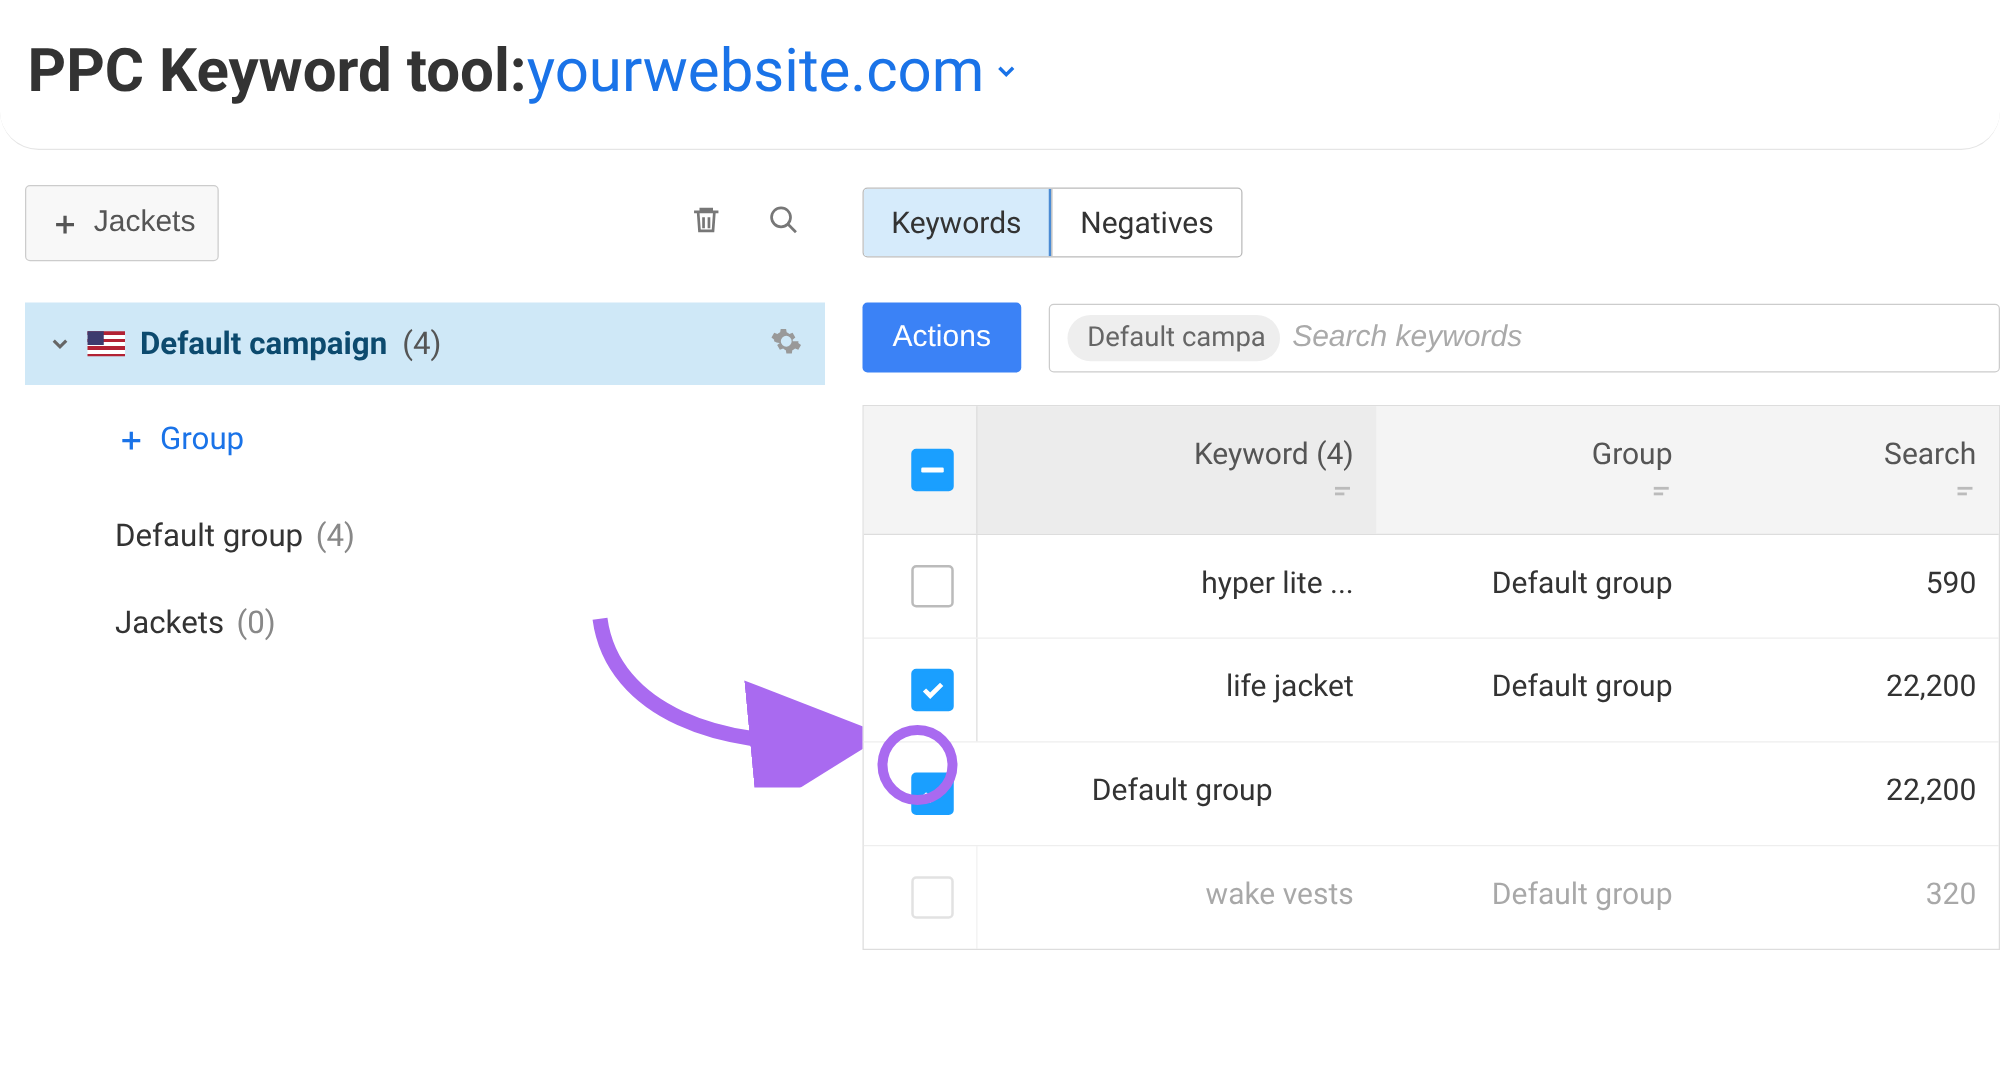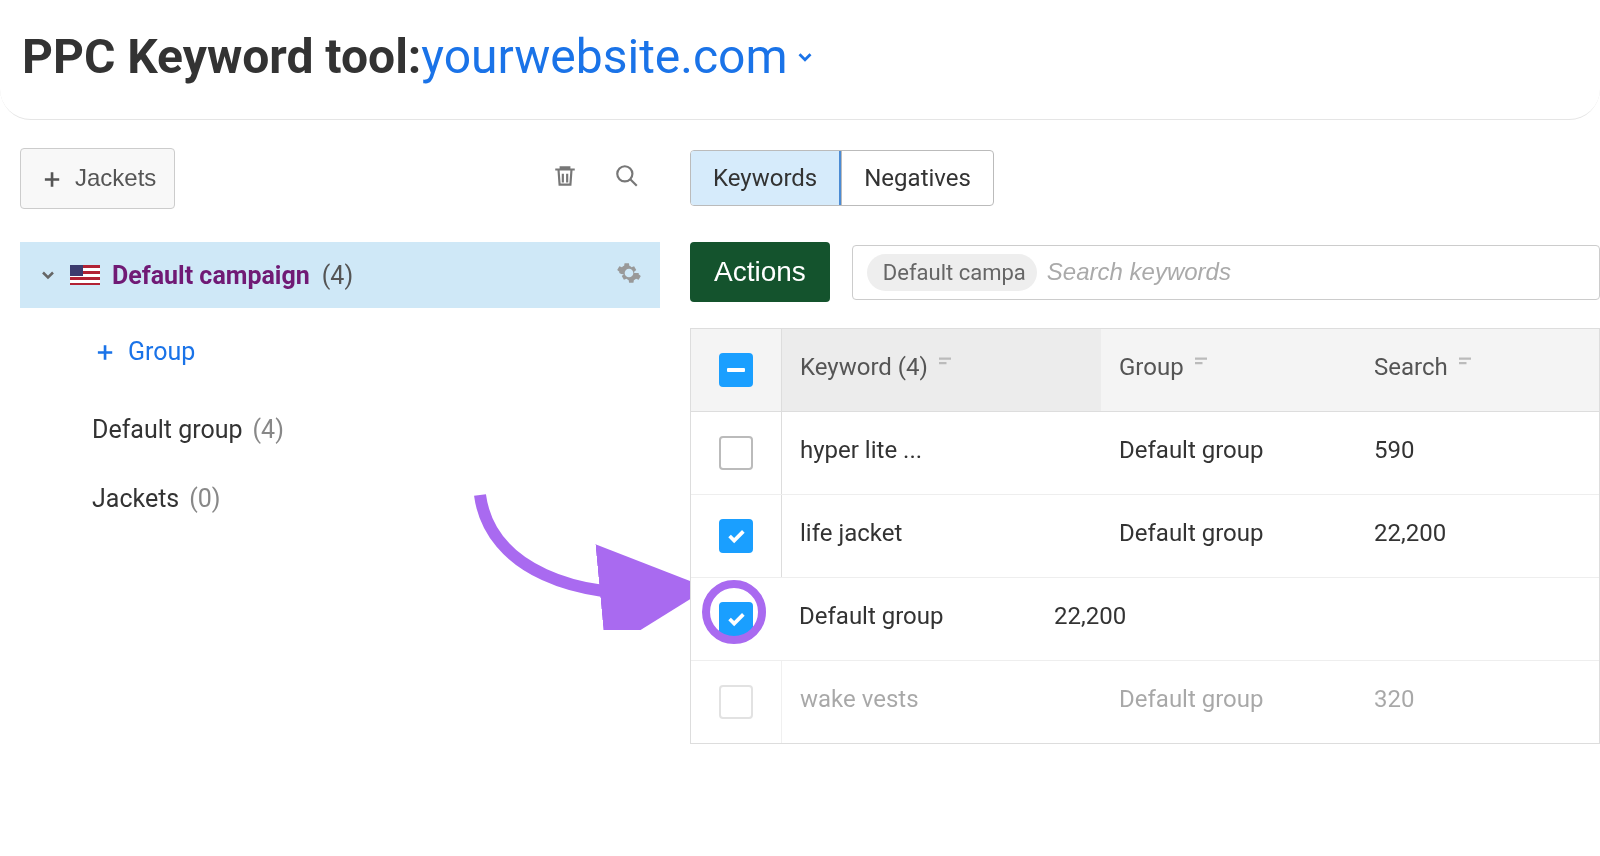--- a/index.html
+++ b/index.html
@@ -67,21 +67,21 @@
 
   .campaign-row {
     background: #cfe8f7;
     display: flex;
     align-items: center;
     padding: 18px 18px;
     gap: 12px;
     justify-content: space-between;
   }
   .campaign-row-left { display: flex; align-items: center; gap: 12px; }
-  .campaign-name { font-size: 25px; font-weight: 700; color: #701a75; }
+  .campaign-name { font-size: 25px; font-weight: 700; color: #0c4a6e; }
   .campaign-count { font-size: 25px; color: #555; font-weight: 400; }
   .flag {
     width: 30px; height: 20px;
     background: linear-gradient(to bottom, #b22234 0%, #b22234 15%, #fff 15%, #fff 30%, #b22234 30%, #b22234 45%, #fff 45%, #fff 60%, #b22234 60%, #b22234 75%, #fff 75%, #fff 90%, #b22234 90%);
     position: relative;
     display: inline-block;
   }
   .flag::before {
     content: "";
     position: absolute;
@@ -129,23 +129,23 @@
   .tab.active { background: #d6ebfb; border-right: 2px solid #4b8bd4; }
   .tab + .tab { border-left: 1px solid #bbb; }
 
   .actions-row {
     display: flex;
     align-items: center;
     gap: 22px;
     margin: 36px 0 26px 0;
   }
   .actions-btn {
-    background: #14532d;
+    background: #3b82f6;
     color: #fff;
-    font-size: 28px;
+    font-size: 24px;
     padding: 14px 24px;
     border-radius: 4px;
     border: none;
     cursor: pointer;
   }
   .search-wrap {
     flex: 1;
     display: flex;
     align-items: center;
     border: 1px solid #ccc;
@@ -172,21 +172,21 @@
     font-style: italic;
   }
   .search-input::placeholder { color: #aaa; }
 
   .table { border: 1px solid #ddd; border-top: 1px solid #ddd; }
   .thead {
     display: flex;
     background: #f4f4f4;
     border-bottom: 1px solid #ddd;
   }
-  .th, .td { padding: 24px 18px; font-size: 24px; display: flex; align-items: flex-start; }
+  .th, .td { padding: 24px 18px; font-size: 24px; display: flex; align-items: flex-end; flex-direction: column; }
   .col-check { width: 90px; justify-content: center; }
   .col-keyword { width: 320px; border-left: 1px solid #ddd; }
   .col-group { width: 255px; }
   .col-volume { flex: 1; }
   .th { color: #555; gap: 8px; }
   .thead .col-keyword { background: #ececec; }
 
   .sort-icon { color: #bbb; }
   .trow { display: flex; border-bottom: 1px solid #eee; }
   .trow:last-child { border-bottom: none; }

